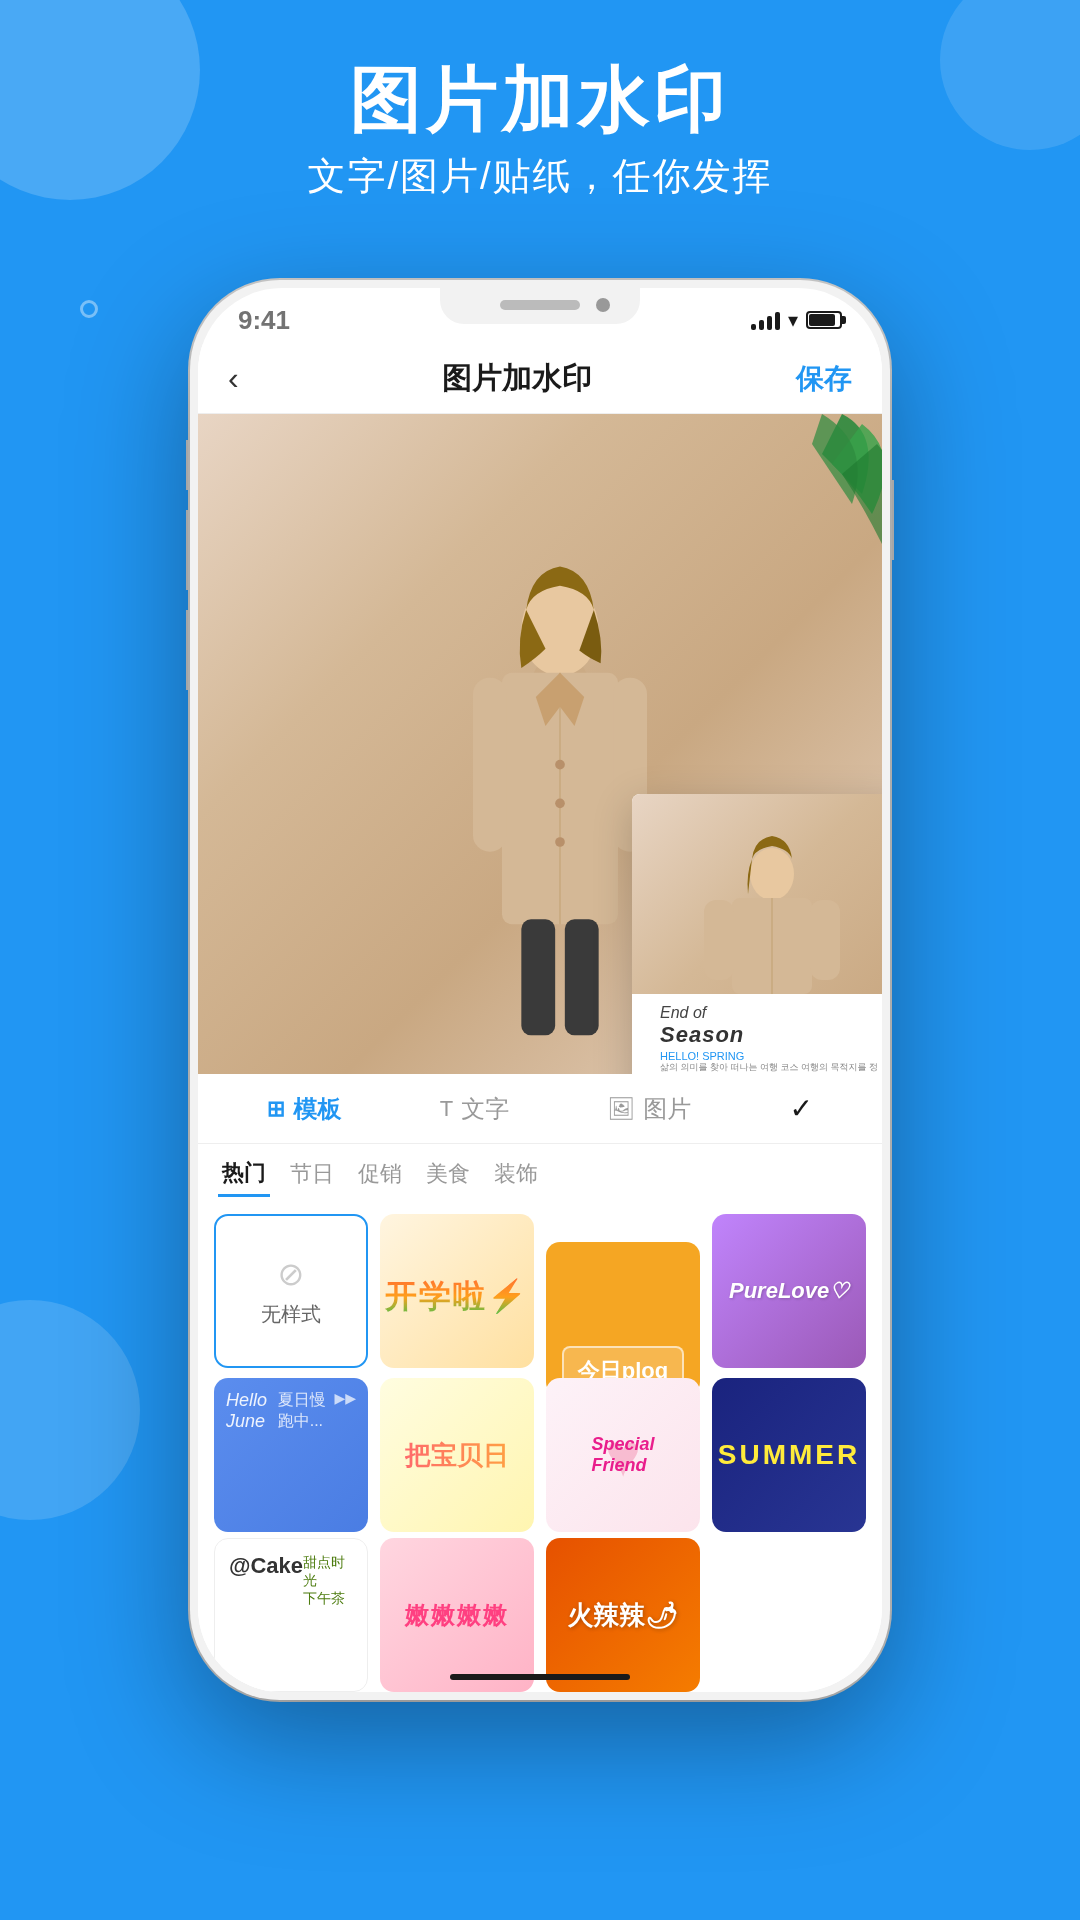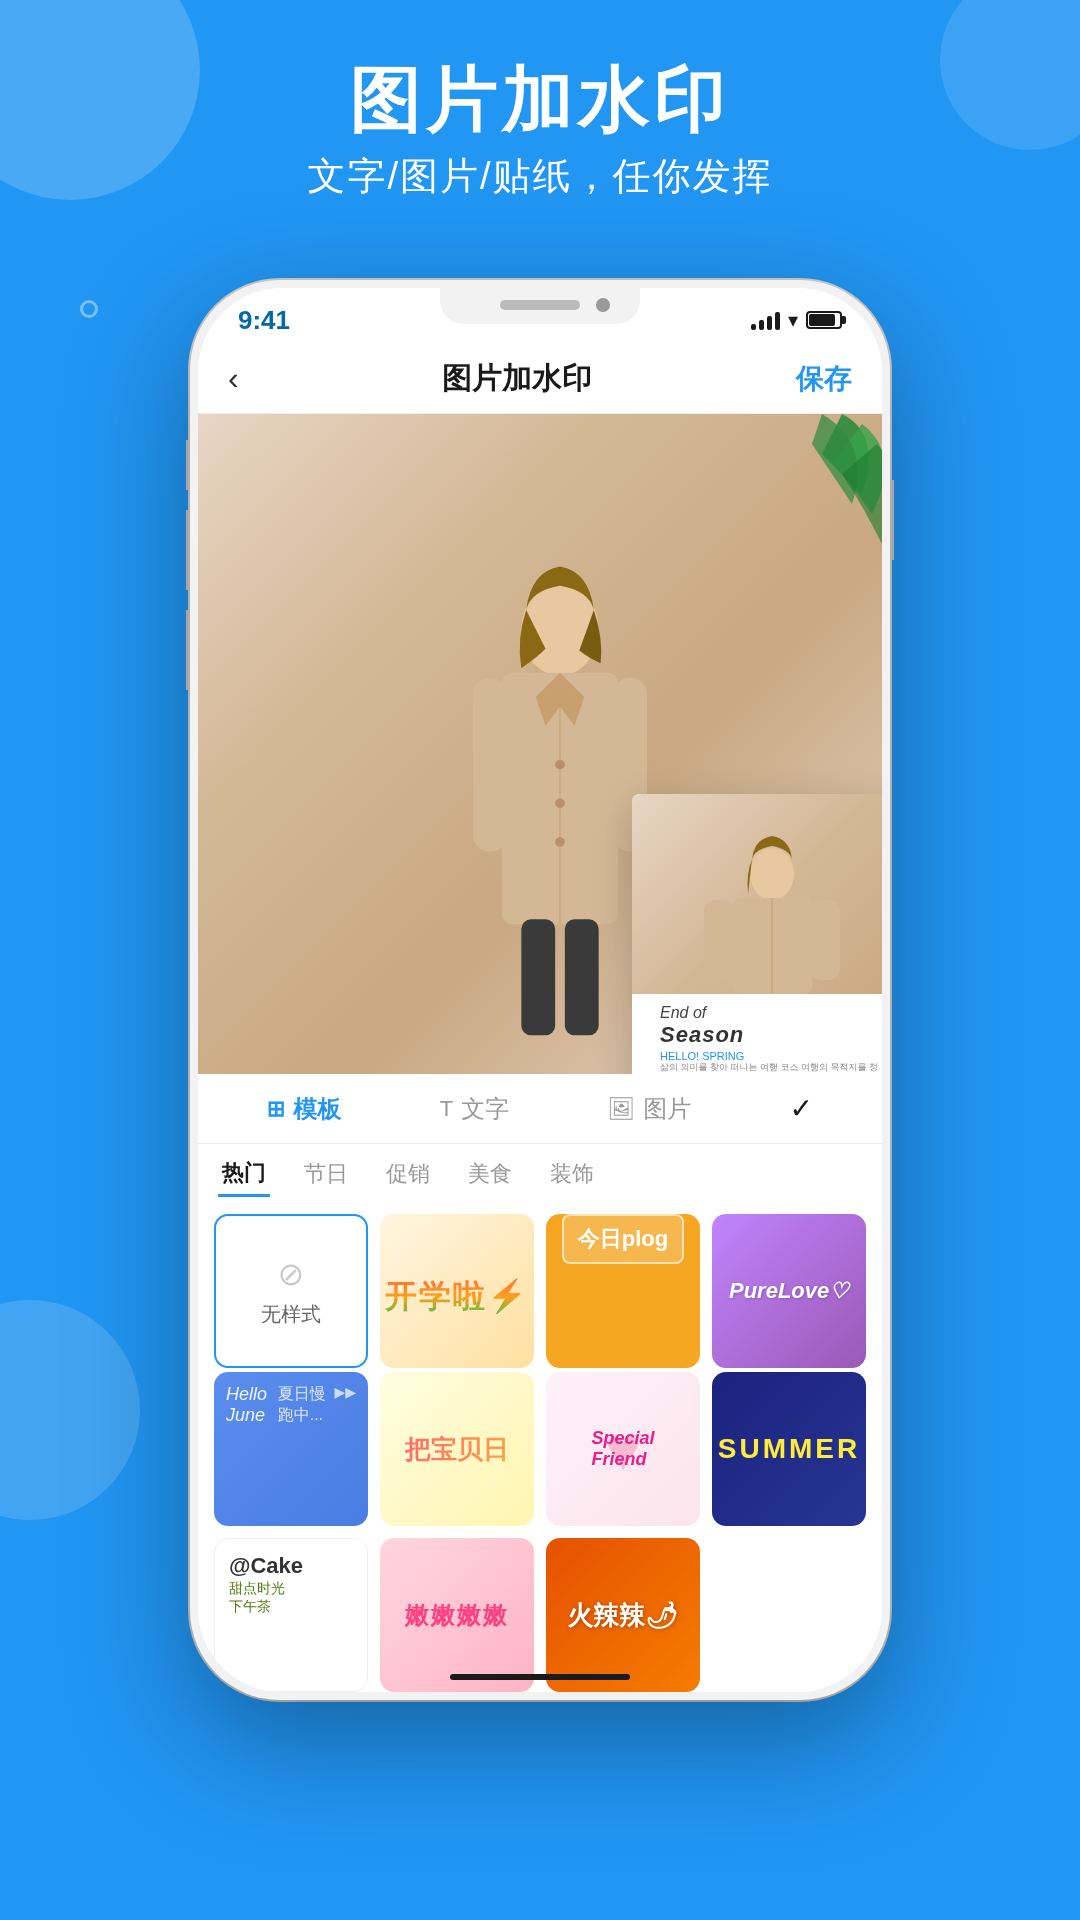--- a/index.html
+++ b/index.html
@@ -144,21 +144,21 @@
       height: 44px;
       display: flex;
       align-items: center;
       justify-content: space-between;
       padding: 0 40px;
       z-index: 50;
     }
     .status-time {
       font-size: 26px;
       font-weight: 600;
-      color: #0369a1;
+      color: #737373;
     }
     .status-icons {
       display: flex;
       align-items: center;
       gap: 8px;
     }
     .signal-bars {
       display: flex;
       align-items: flex-end;
       gap: 3px;
@@ -331,21 +331,21 @@
 
     
     .category-tabs {
       position: absolute;
       top: 856px;
       left: 0; right: 0;
       height: 60px;
       display: flex;
       align-items: center;
       padding: 0 20px;
-      gap: 30px;
+      gap: 16px;
       background: #fff;
     }
     .cat-tab {
       font-size: 22px;
       color: #999;
       padding: 6px 4px;
       white-space: nowrap;
     }
     .cat-tab.active {
       color: #1a1a1a;
@@ -409,22 +409,23 @@
       -webkit-text-fill-color: transparent;
       text-shadow: none;
       letter-spacing: 2px;
       margin-top: 11px;
     }
 
     
     .tpl-plog {
       background: linear-gradient(135deg, #f5a623, #f5a623);
       display: flex;
-      align-items: flex-start;
-      justify-content: center;
+      align-items: flex-end;
+      justify-content: center;
+      margin-top: 28px;
     }
     .tpl-plog-inner {
       background: rgba(255,255,255,0.2);
       border: 2px solid rgba(255,255,255,0.6);
       border-radius: 8px;
       padding: 8px 14px;
       font-size: 22px;
       color: #fff;
       font-weight: 700;
     }
@@ -536,21 +537,21 @@
       color: #ffeb3b;
       letter-spacing: 3px;
       text-transform: uppercase;
     }
 
     
     .tpl-cake {
       background: #fff;
       border: 1px solid #eee;
       display: flex;
-      flex-direction: column;
+      flex-direction: row;
       align-items: flex-start;
       justify-content: flex-start;
       padding: 14px;
     }
     .tpl-cake-line1 {
       font-size: 22px;
       font-weight: 700;
       color: #333;
     }
     .tpl-cake-line2 {

